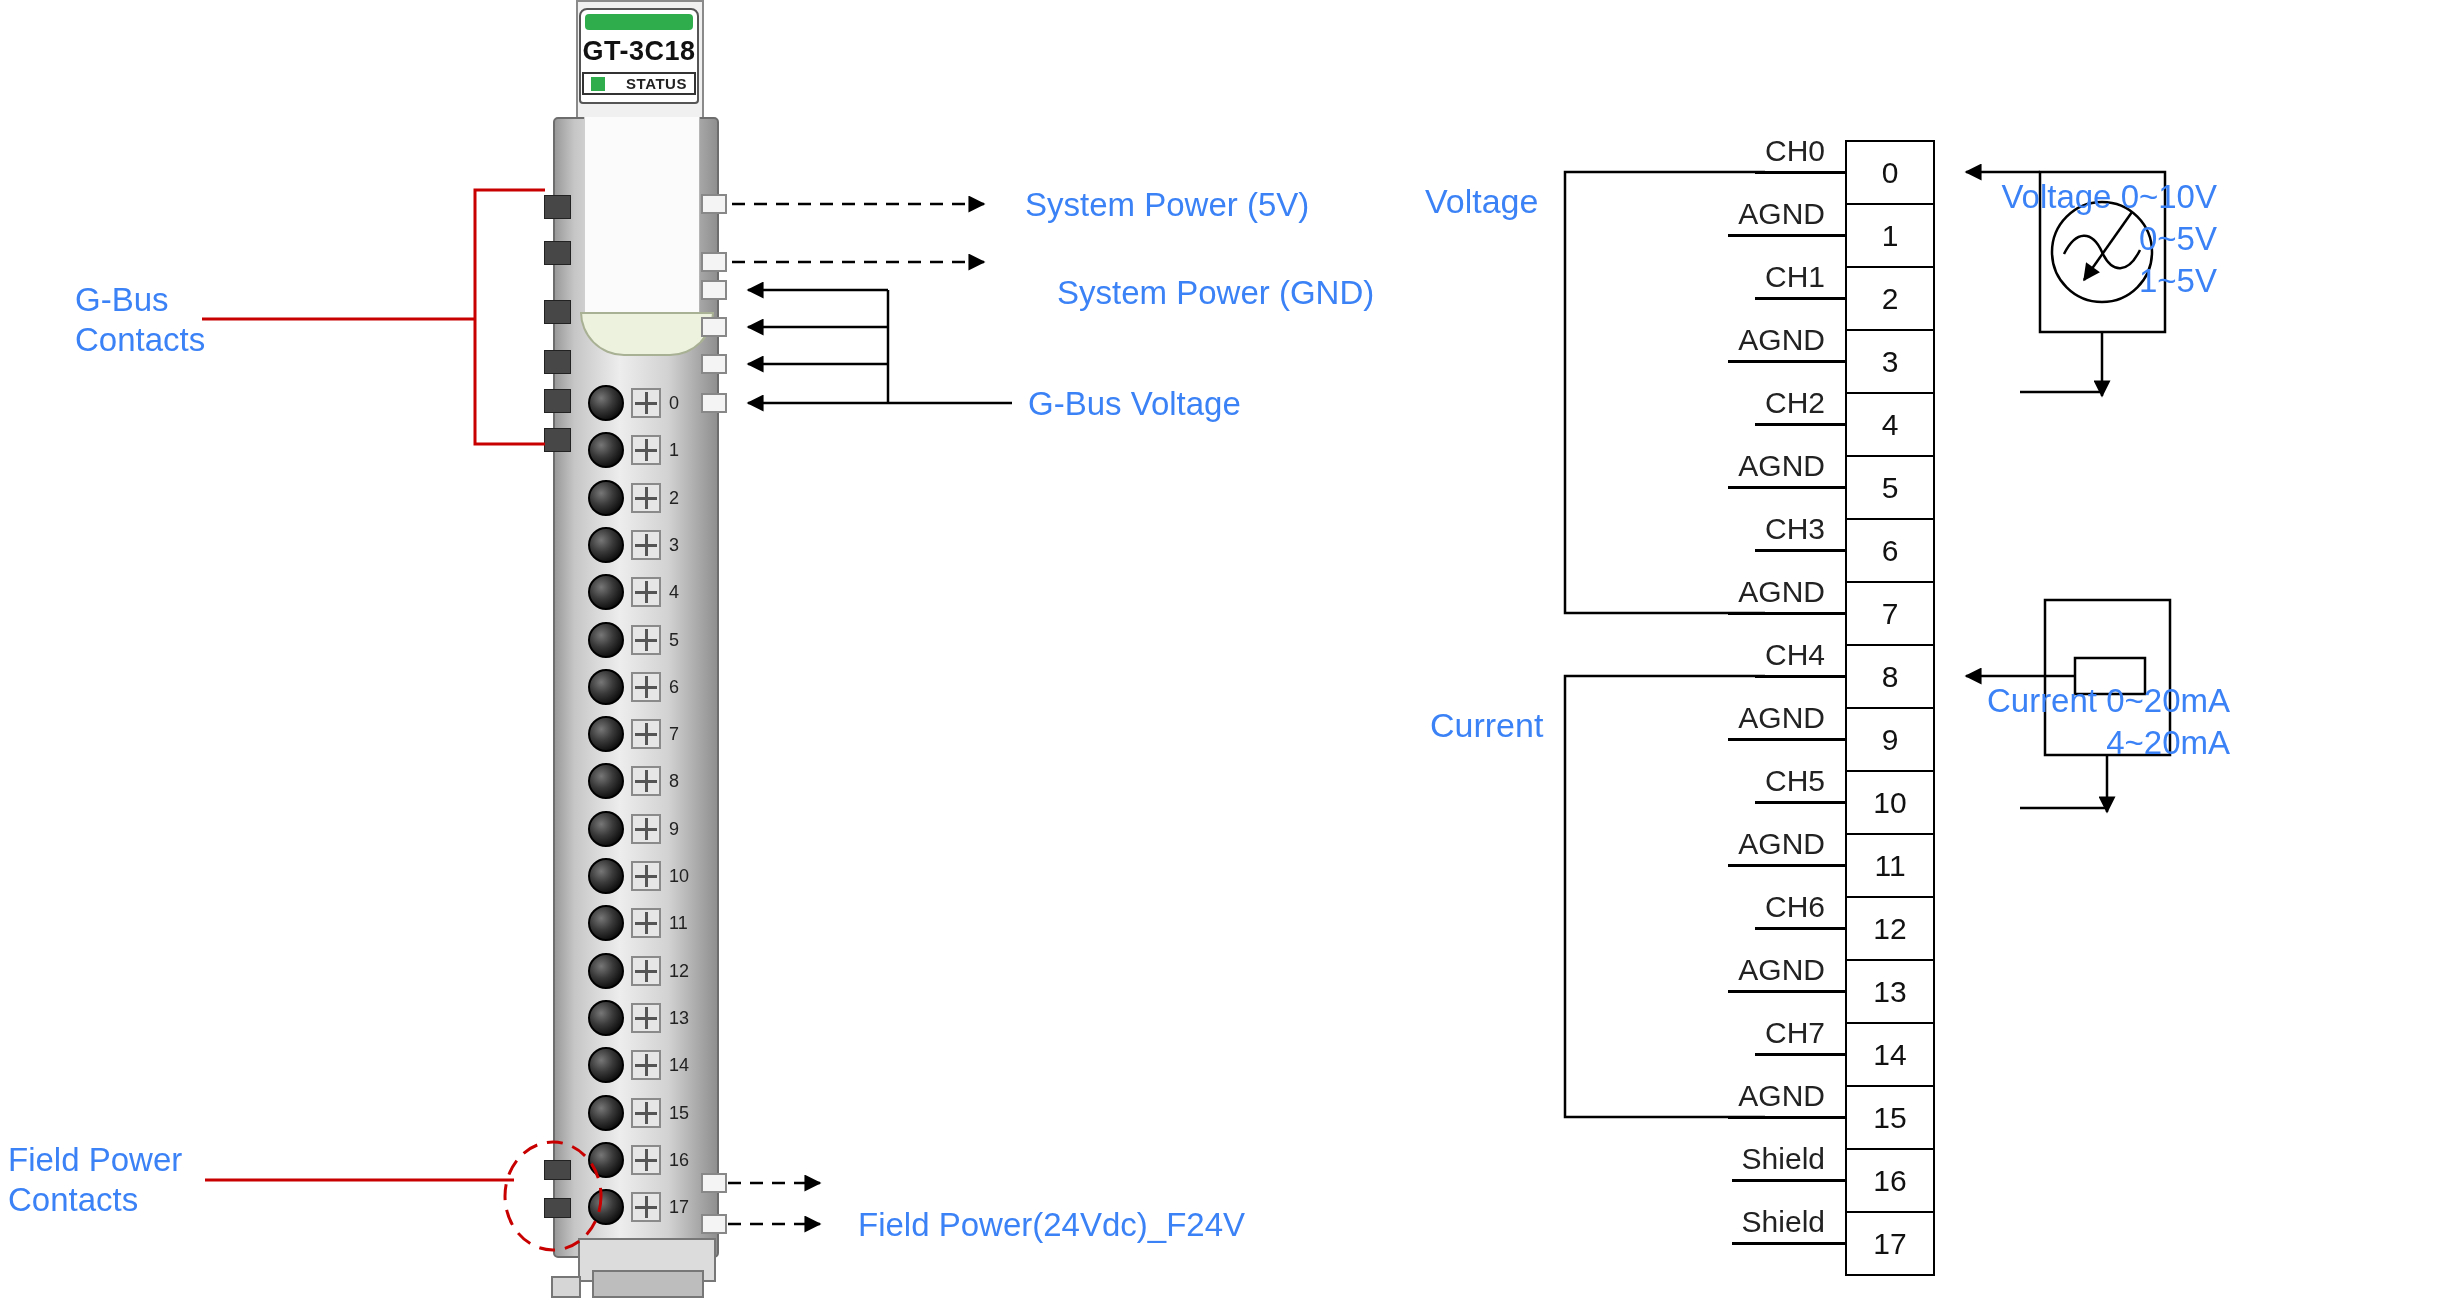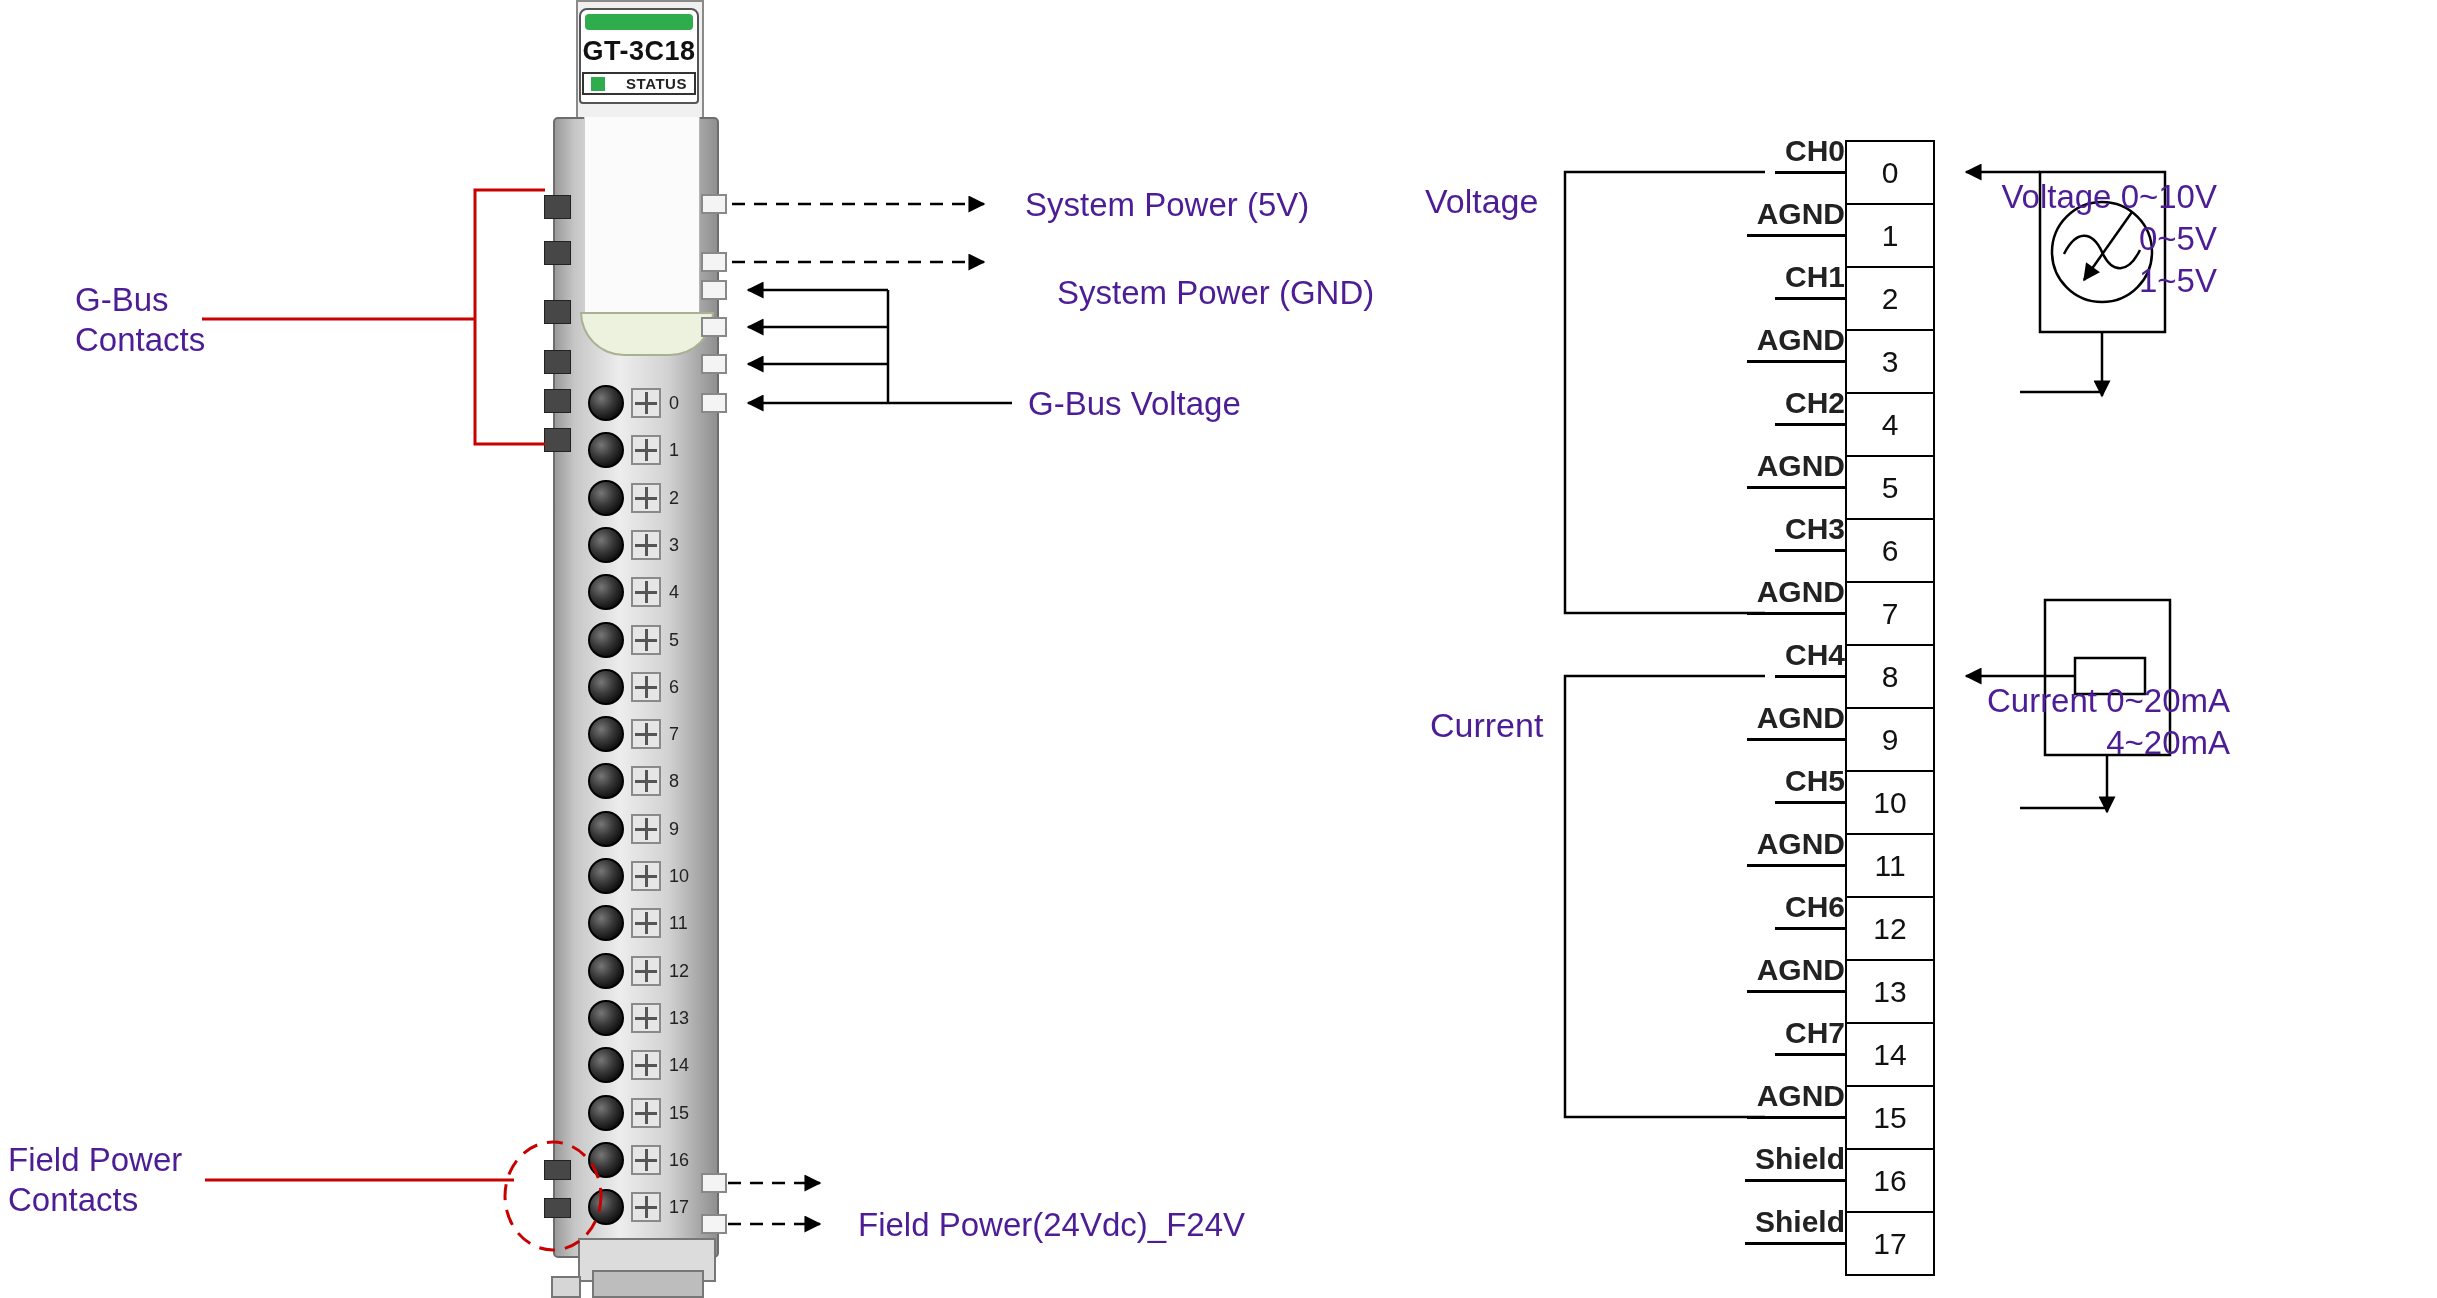--- a/index.html
+++ b/index.html
@@ -35,27 +35,27 @@
   .mod-foot{position:absolute;left:551px;top:1276px;width:30px;height:22px;background:#d6d6d6;border:2px solid #777;}
 
   
   #overlay{position:absolute;left:0;top:0;z-index:5;pointer-events:none;}
 
   
   .tb{position:absolute;inset:0;z-index:4;}
   .tb *{box-sizing:border-box;}
   .tb-label-col{position:absolute;left:0;top:134px;width:1845px;height:1164px;}
   .tb-label{position:absolute;right:0;font-size:30px;line-height:34px;color:#222;white-space:nowrap;
-    border-bottom:3px solid #000;padding:0 0 3px 10px;font-weight:bold;}
+    border-bottom:3px solid #000;padding:0 20px 3px 10px;}
   .tb-num-col{position:absolute;left:1845px;top:140px;width:90px;height:1158px;}
   .tb-box{position:absolute;left:0;width:90px;height:65px;border:2px solid #000;background:#fff;
     display:flex;align-items:center;justify-content:center;font-size:30px;color:#111;}
 
   
-  .lbl{position:absolute;font-size:33px;color:#4c1d95;white-space:nowrap;z-index:6;}
+  .lbl{position:absolute;font-size:33px;color:#3b82f6;white-space:nowrap;z-index:6;}
   .lbl2{line-height:40px;}
   #lbl-sys5v{left:1025px;top:186px;}
   #lbl-sysgnd{left:1057px;top:244px;margin-top:30px;}
   #lbl-gbus-signal{left:1028px;top:385px;}
   #lbl-fp0{left:858px;top:1164px;}
   #lbl-fp24{left:858px;top:1206px;}
   #lbl-gbus-contacts{left:75px;top:280px;}
   #lbl-fp-contacts{left:8px;top:1140px;}
   #grp-voltage{left:1425px;top:182px;font-size:34px;}
   #grp-current{left:1430px;top:706px;font-size:34px;}

